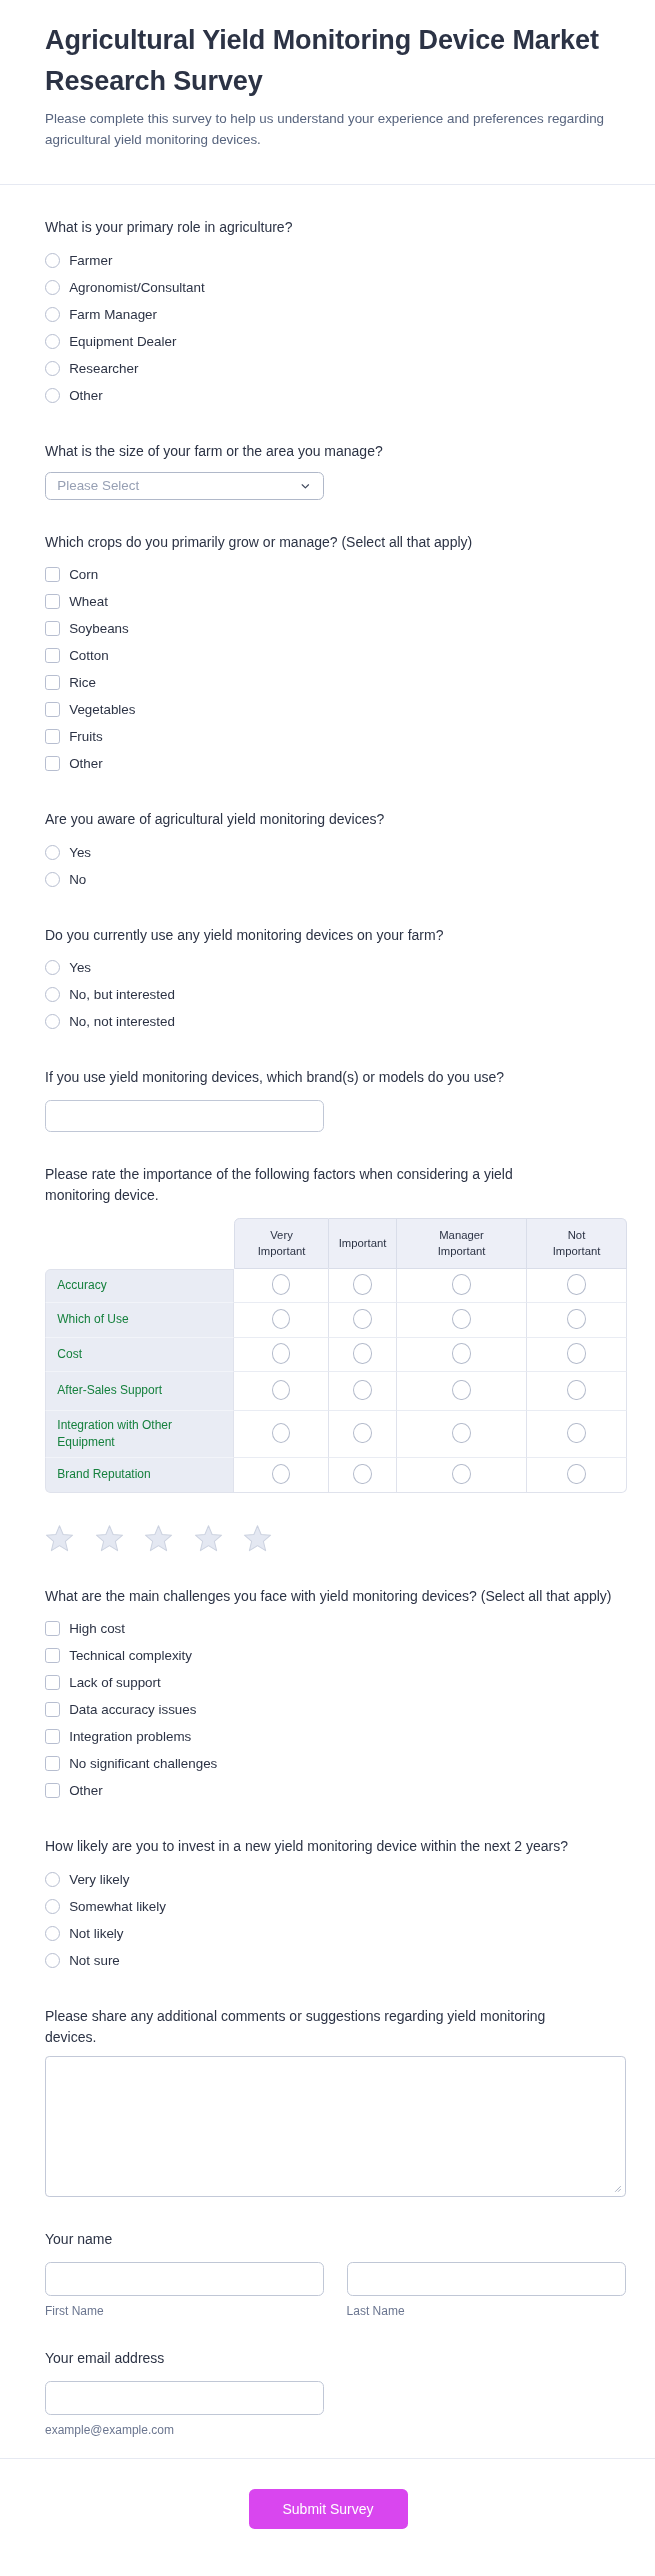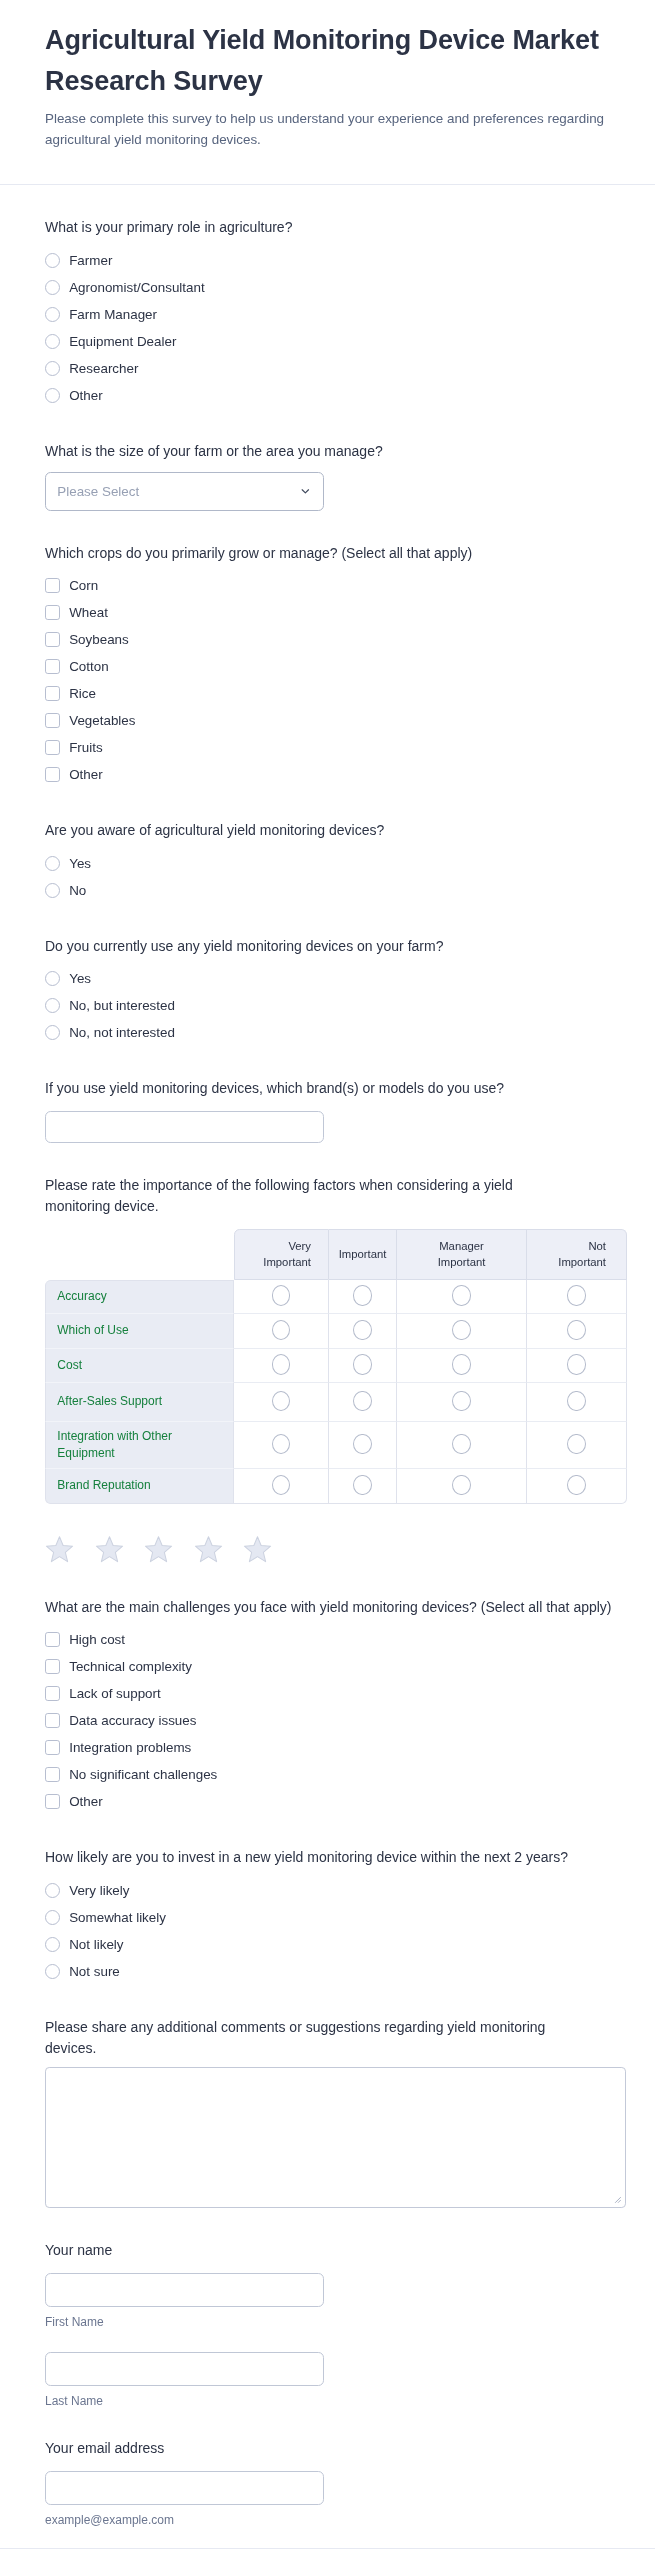--- a/index.html
+++ b/index.html
@@ -18,39 +18,39 @@
   .q { margin-top:32px; }
   .q-label { font-size:14px; font-weight:500; line-height:21px; color:#2c3345; max-width:578px; }
   .opt-list { margin-top:8.5px; }
   .opt { display:flex; align-items:center; height:27px; cursor:pointer; }
   .radio, .checkbox { width:15px; height:15px; border:0.7px solid #b7bed0; background:#fff; margin-right:9.2px; flex:0 0 auto; }
   .radio { border-radius:50%; }
   .checkbox { border-radius:2.8px; }
   .opt-text { font-size:13.4px; color:#2c3345; }
 
   
-  .select { margin-top:10px; width:279px; height:39px; border:0.7px solid #b0b8c9; border-radius:5.6px;
+  .select { margin-top:10px; width:279px; height:28px; border:0.7px solid #b0b8c9; border-radius:5.6px;
             display:flex; align-items:center; justify-content:space-between; padding:0 11.3px; cursor:pointer; background:#fff; }
   .select .ph { font-size:13.4px; color:#97a0b4; }
 
   
   .text-input { display:block; margin-top:11.3px; width:279px; height:32px; border:0.7px solid #c0c7d6; border-radius:5.6px;
                 font-size:13.4px; padding:0 10px; color:#2c3345; font-family:"Liberation Sans", sans-serif; outline:none; }
   .tall { height:34px; }
   .sublabel { margin-top:8.5px; font-size:12px; color:#6b7690; }
 
   
   table.matrix { margin-top:12.7px; border-collapse:separate; border-spacing:0; width:581px; table-layout:fixed; }
   .matrix th.corner { background:transparent; border:none; }
   .matrix th.col { background:#edeff7; font-size:11.3px; font-weight:400; color:#2c3345; text-align:center;
                    padding:8.5px 4.2px; border-top:0.7px solid #d9dde9; border-right:0.7px solid #d9dde9; border-bottom:0.7px solid #d9dde9; vertical-align:middle; line-height:1.4; }
   .matrix th.col.first { border-left:0.7px solid #d9dde9; border-top-left-radius:5.6px; }
   .matrix th.col.last { border-top-right-radius:5.6px; }
   .matrix th.col span { display:inline-block; }
-  .matrix th.w84 span { max-width:59px;text-align:right; }
+  .matrix th.w84 span { max-width:59px; }
   .matrix th.w104 span { max-width:73px; }
   .matrix td { border-right:0.7px solid #dfe2ec; border-bottom:0.7px solid #e9ecf3; vertical-align:middle; }
   .matrix td.rowlabel { background:#e9ecf4; font-size:12px; color:#15803d; padding:5.6px 11.3px; border-left:0.7px solid #dfe2ec; border-bottom:0.7px solid #f2f4f9; line-height:1.45; }
   .matrix tr.first td.rowlabel { border-top:0.7px solid #dfe2ec; border-top-left-radius:5.6px; }
   .matrix tr.last td { border-bottom:0.7px solid #dfe2ec; }
   .matrix tr.last td.rowlabel { border-bottom-left-radius:5.6px; }
   .matrix tr.last td.cell.lastcell { border-bottom-right-radius:5.6px; }
   .matrix td.cell { text-align:center; background:#fff; }
   .m-radio { display:inline-block; width:18.3px; height:20.5px; border:1.1px solid #b5bccc; border-radius:50%; background:#fff; cursor:pointer; }
 
@@ -58,21 +58,21 @@
   .stars { margin-top:11.3px; display:flex; gap:20.5px; }
   .star { cursor:pointer; }
 
   
   .ta-wrap { position:relative; margin-top:8.5px; width:581px; }
   textarea.comments { width:581px; height:141px; border:0.7px solid #c3c9d8; border-radius:4.2px; resize:none;
                       font-family:"Liberation Sans", sans-serif; font-size:13.4px; padding:8.5px 10px; color:#2c3345; outline:none; display:block; }
   .resize-handle { position:absolute; right:5px; bottom:5px; pointer-events:none; }
 
   
-  .name-row { margin-top:11.3px; display:flex; gap:22.6px;flex-direction:column; }
+  .name-row { margin-top:11.3px; display:flex; gap:22.6px; }
   .name-row .field { width:279px; }
   .name-row .text-input { margin-top:0; width:279px; }
 
   
   .submit-divider { border-top:0.7px solid #e6e9f2; margin-top:21px; }
   .submit-section { padding:30px 0 31px 0; text-align:center; }
   .submit-btn { width:159px; height:40px; border:none; border-radius:5.6px; background:#d946ef; color:#ffffff;
                 font-size:14px; font-weight:500; font-family:"Liberation Sans", sans-serif; cursor:pointer; }
 </style>
 </head>

